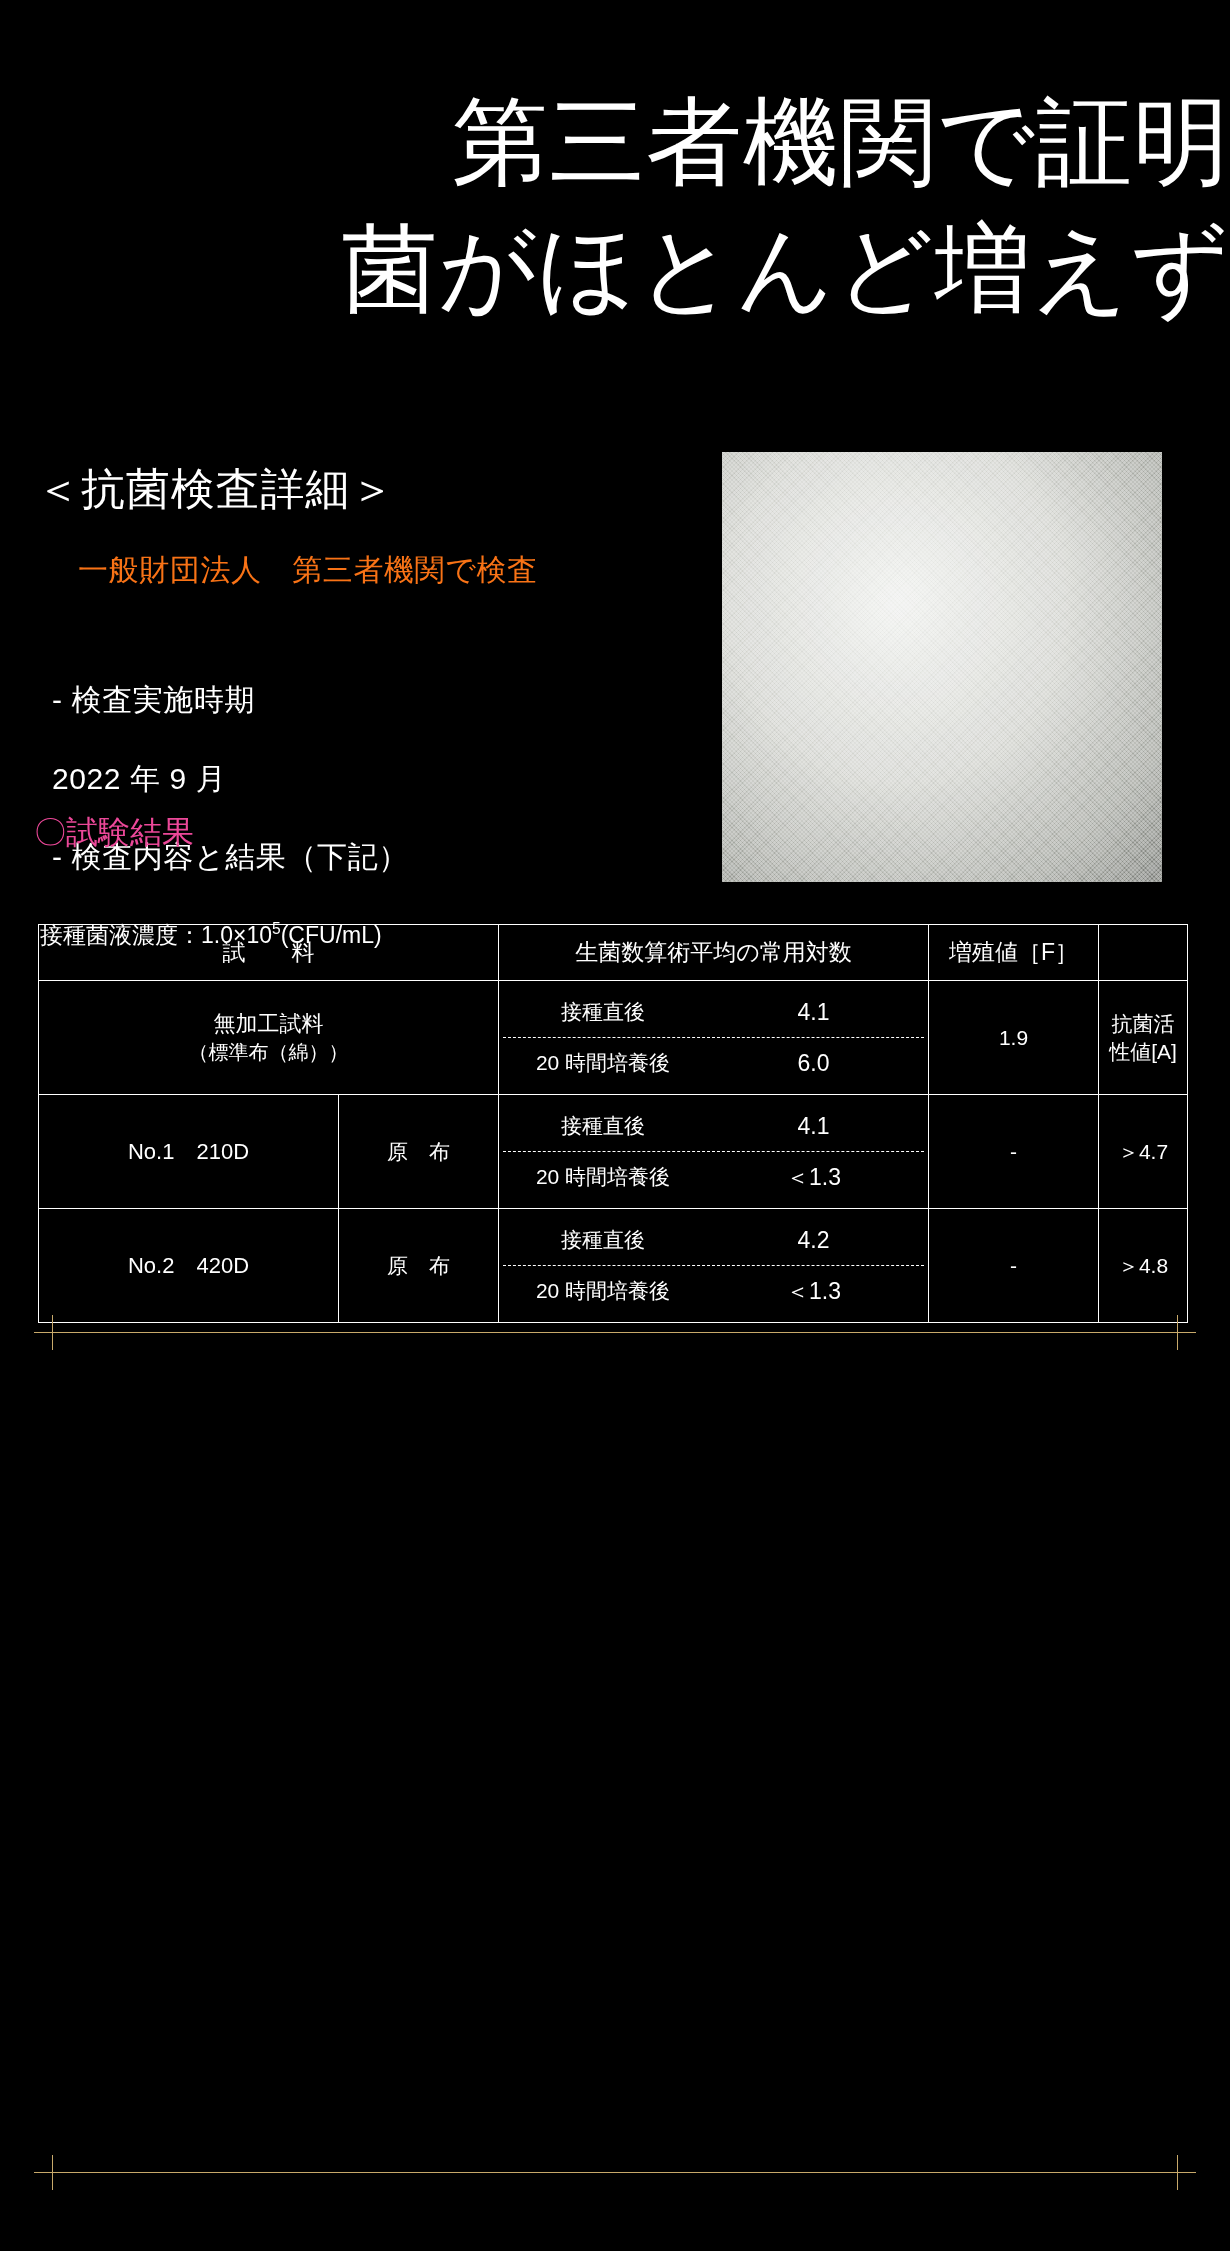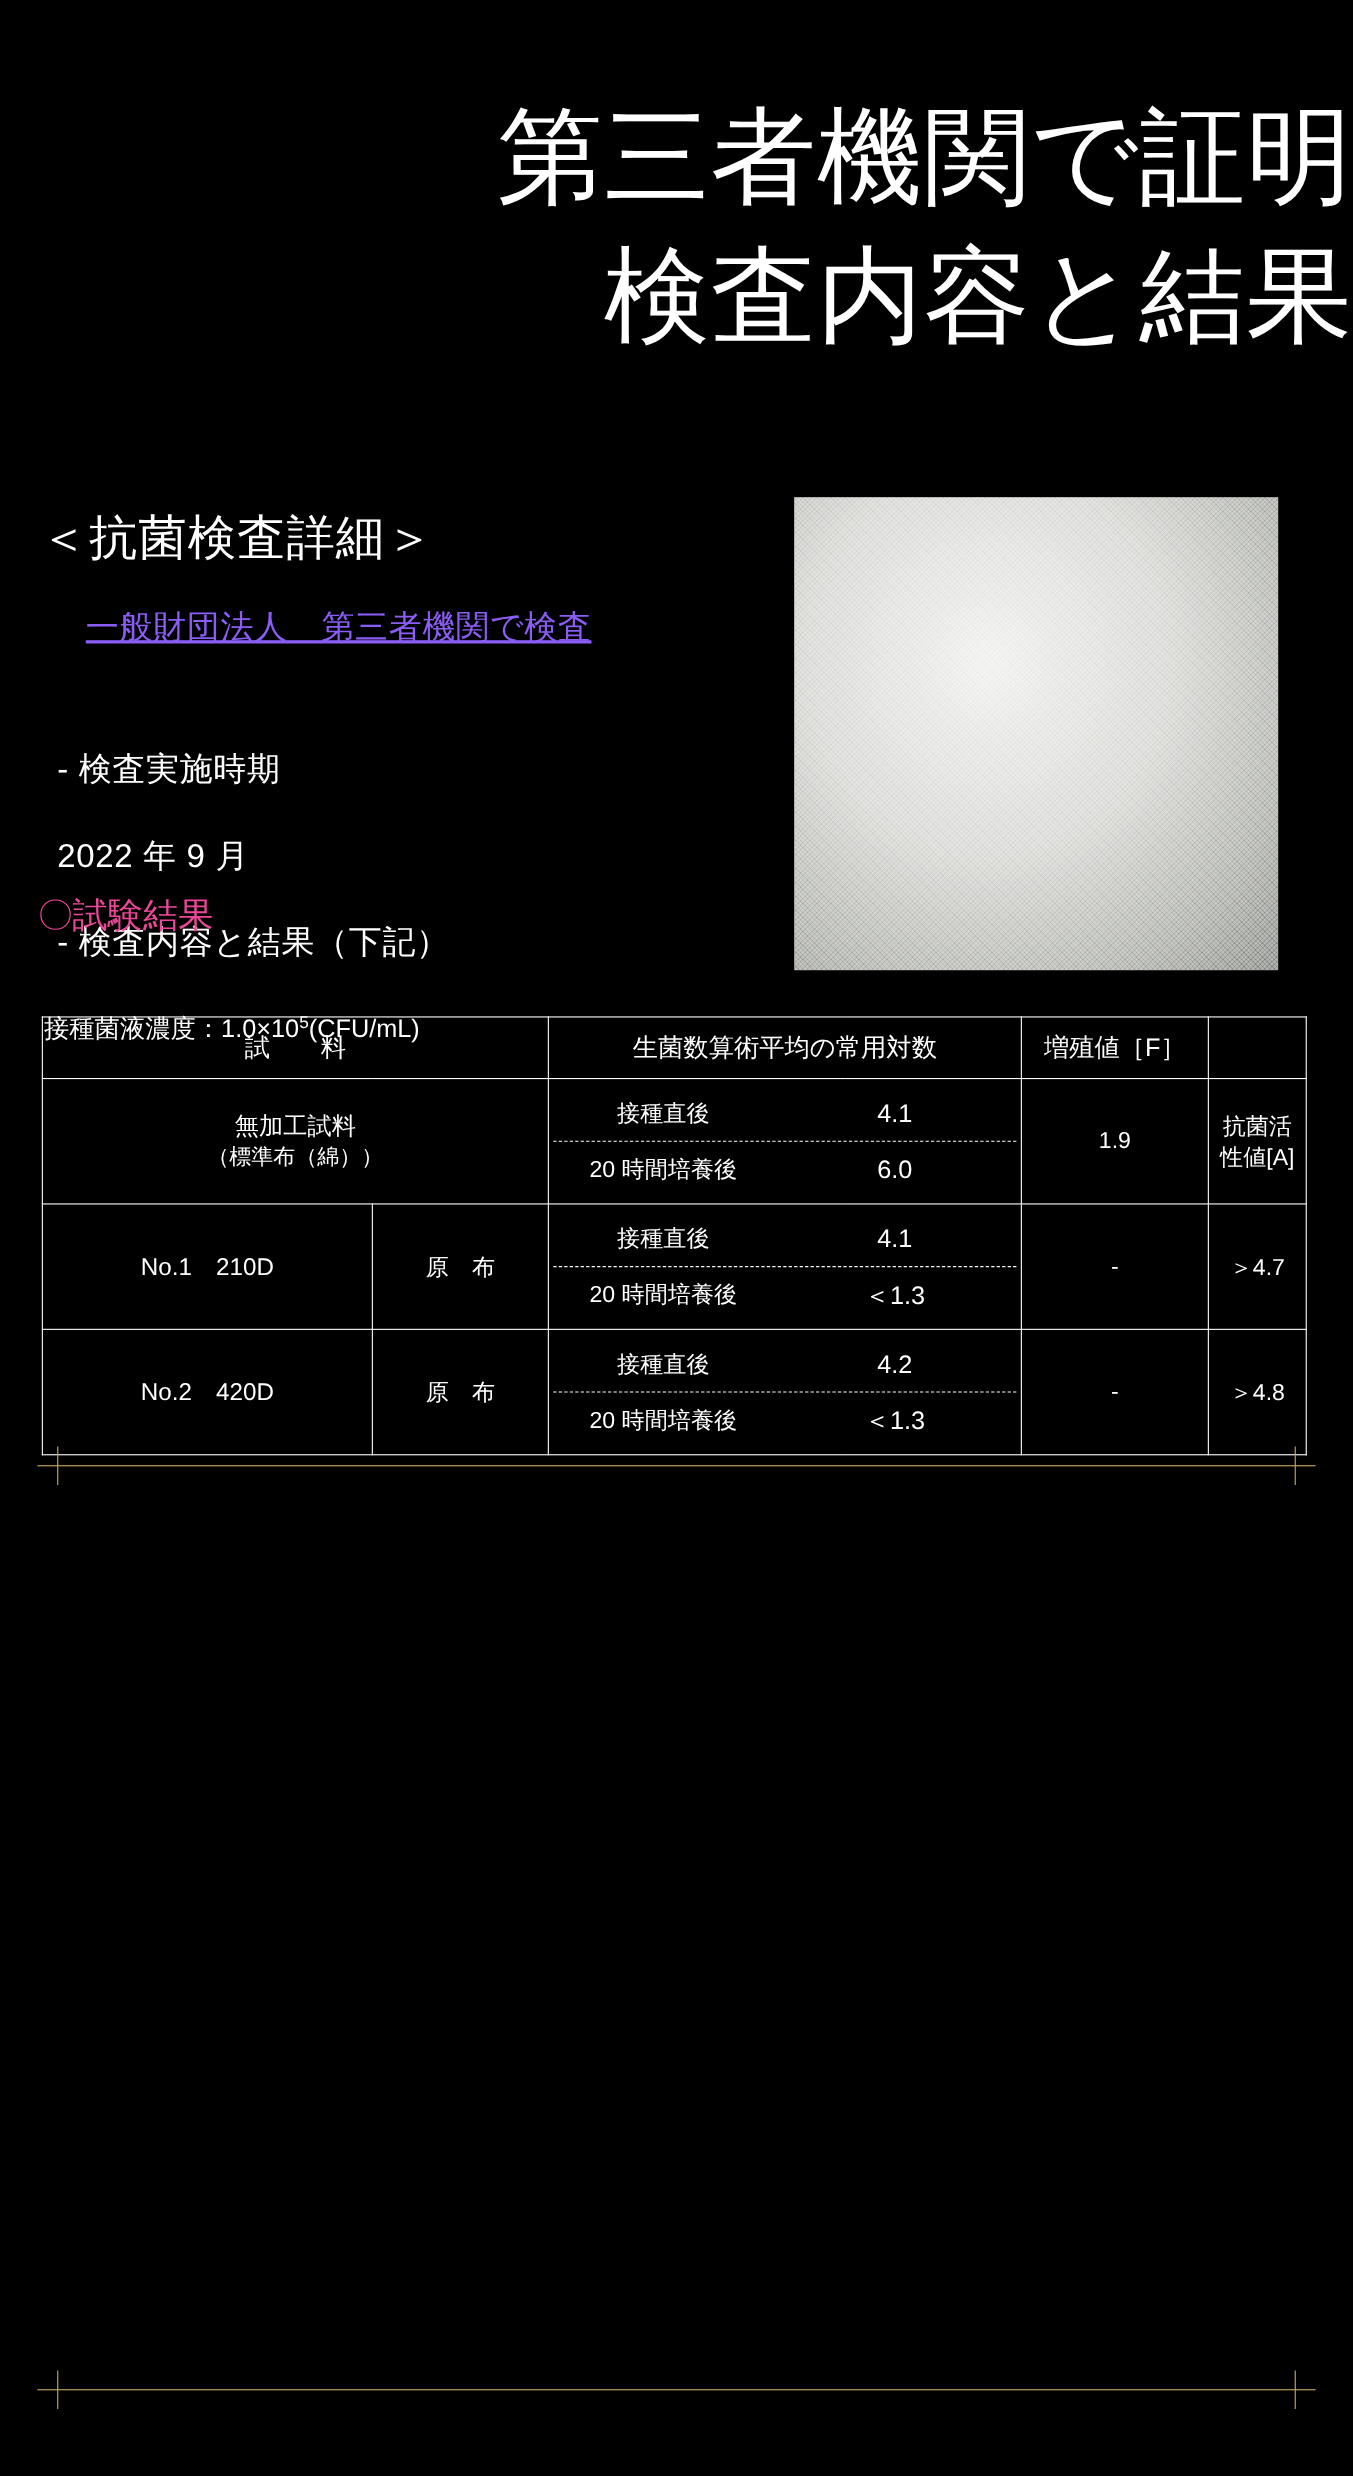--- a/index.html
+++ b/index.html
@@ -49,23 +49,22 @@
     font-size: 44px;
     letter-spacing: 0.02em;
     color: #ffffff;
     font-family: "Liberation Sans", sans-serif;
   }
   .org-line {
     position: absolute;
     left: 78px;
     top: 550px;
     font-size: 30px;
-    color: #8b5cf6;
+    color: #f97316;
     letter-spacing: 0.02em;
-    text-decoration: underline;
   }
   .inspect-block {
     position: absolute;
     left: 52px;
     top: 645px;
     font-size: 30px;
     line-height: 1.55;
     color: #ffffff;
     letter-spacing: 0.02em;
   }
@@ -182,21 +181,21 @@
   .summary .gold { color: #d8b877; }
   .summary .white { color: #ffffff; }
 </style>
 </head>
 <body>
 
 <div class="page">
 
   <div class="headline">
     <span class="hl-line">第三者機関で証明</span>
-    <span class="hl-line">検査内容と結果</span>
+    <span class="hl-line">菌がほとんど増えず</span>
   </div>
 
   <div class="detail-title">＜抗菌検査詳細＞</div>
   <div class="org-line">一般財団法人　第三者機関で検査</div>
 
   <div class="inspect-block">
     <div>- 検査実施時期</div>
     <div>2022 年 9 月</div>
     <div>- 検査内容と結果（下記）</div>
   </div>

